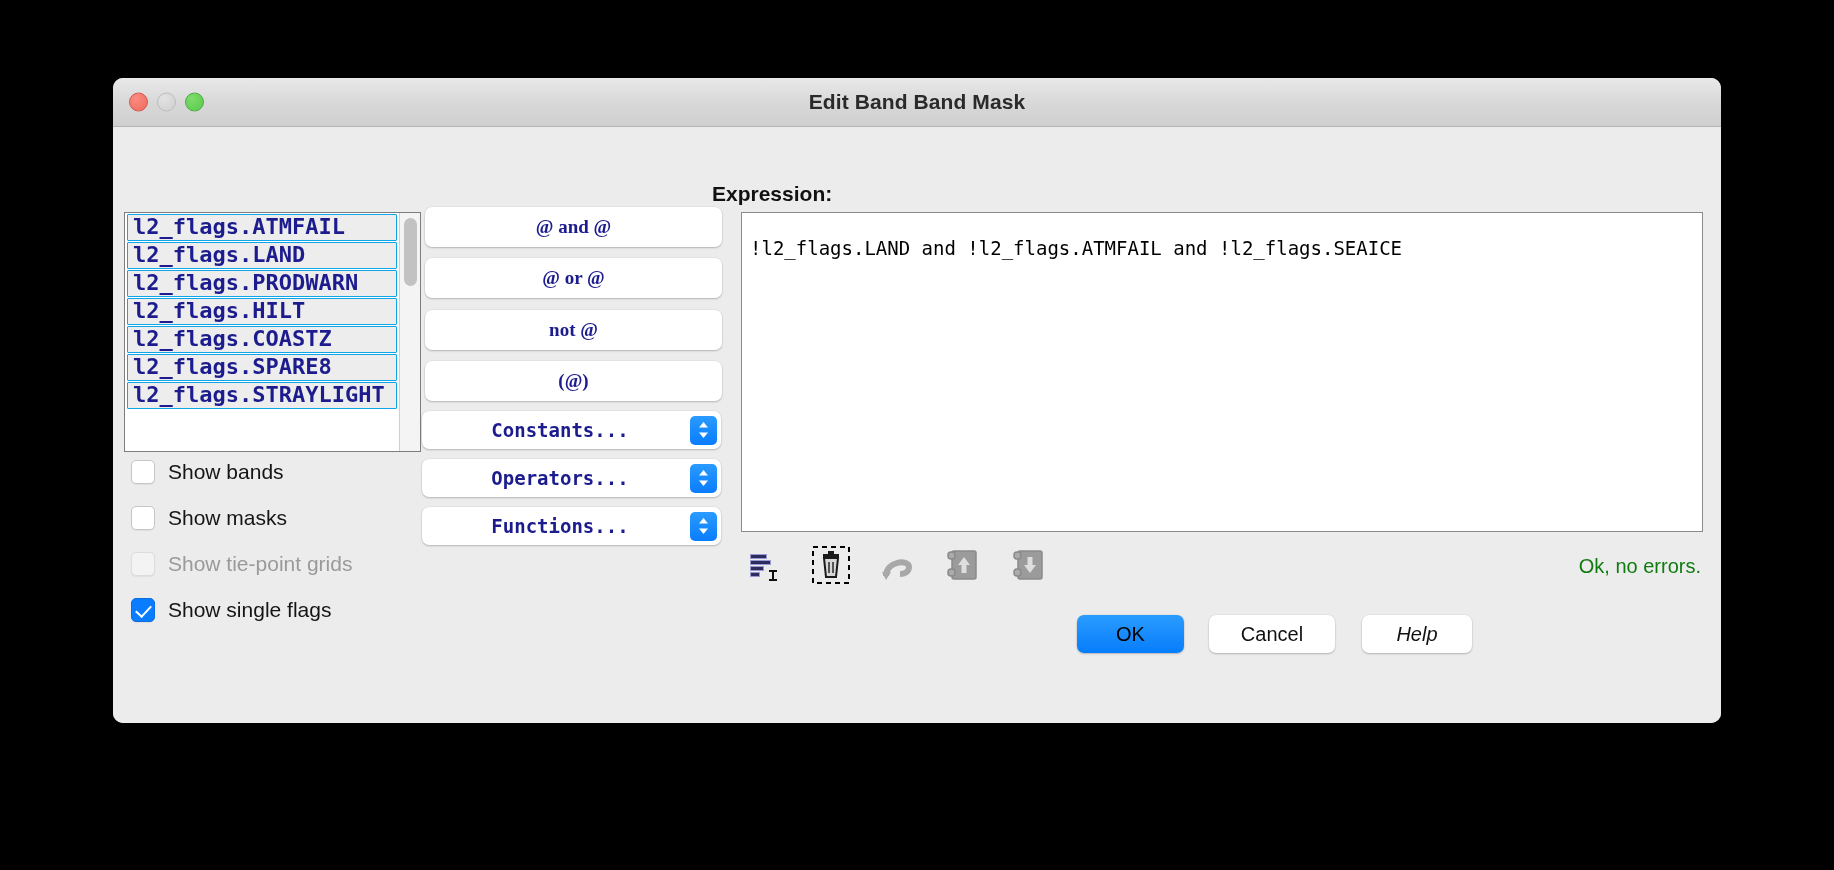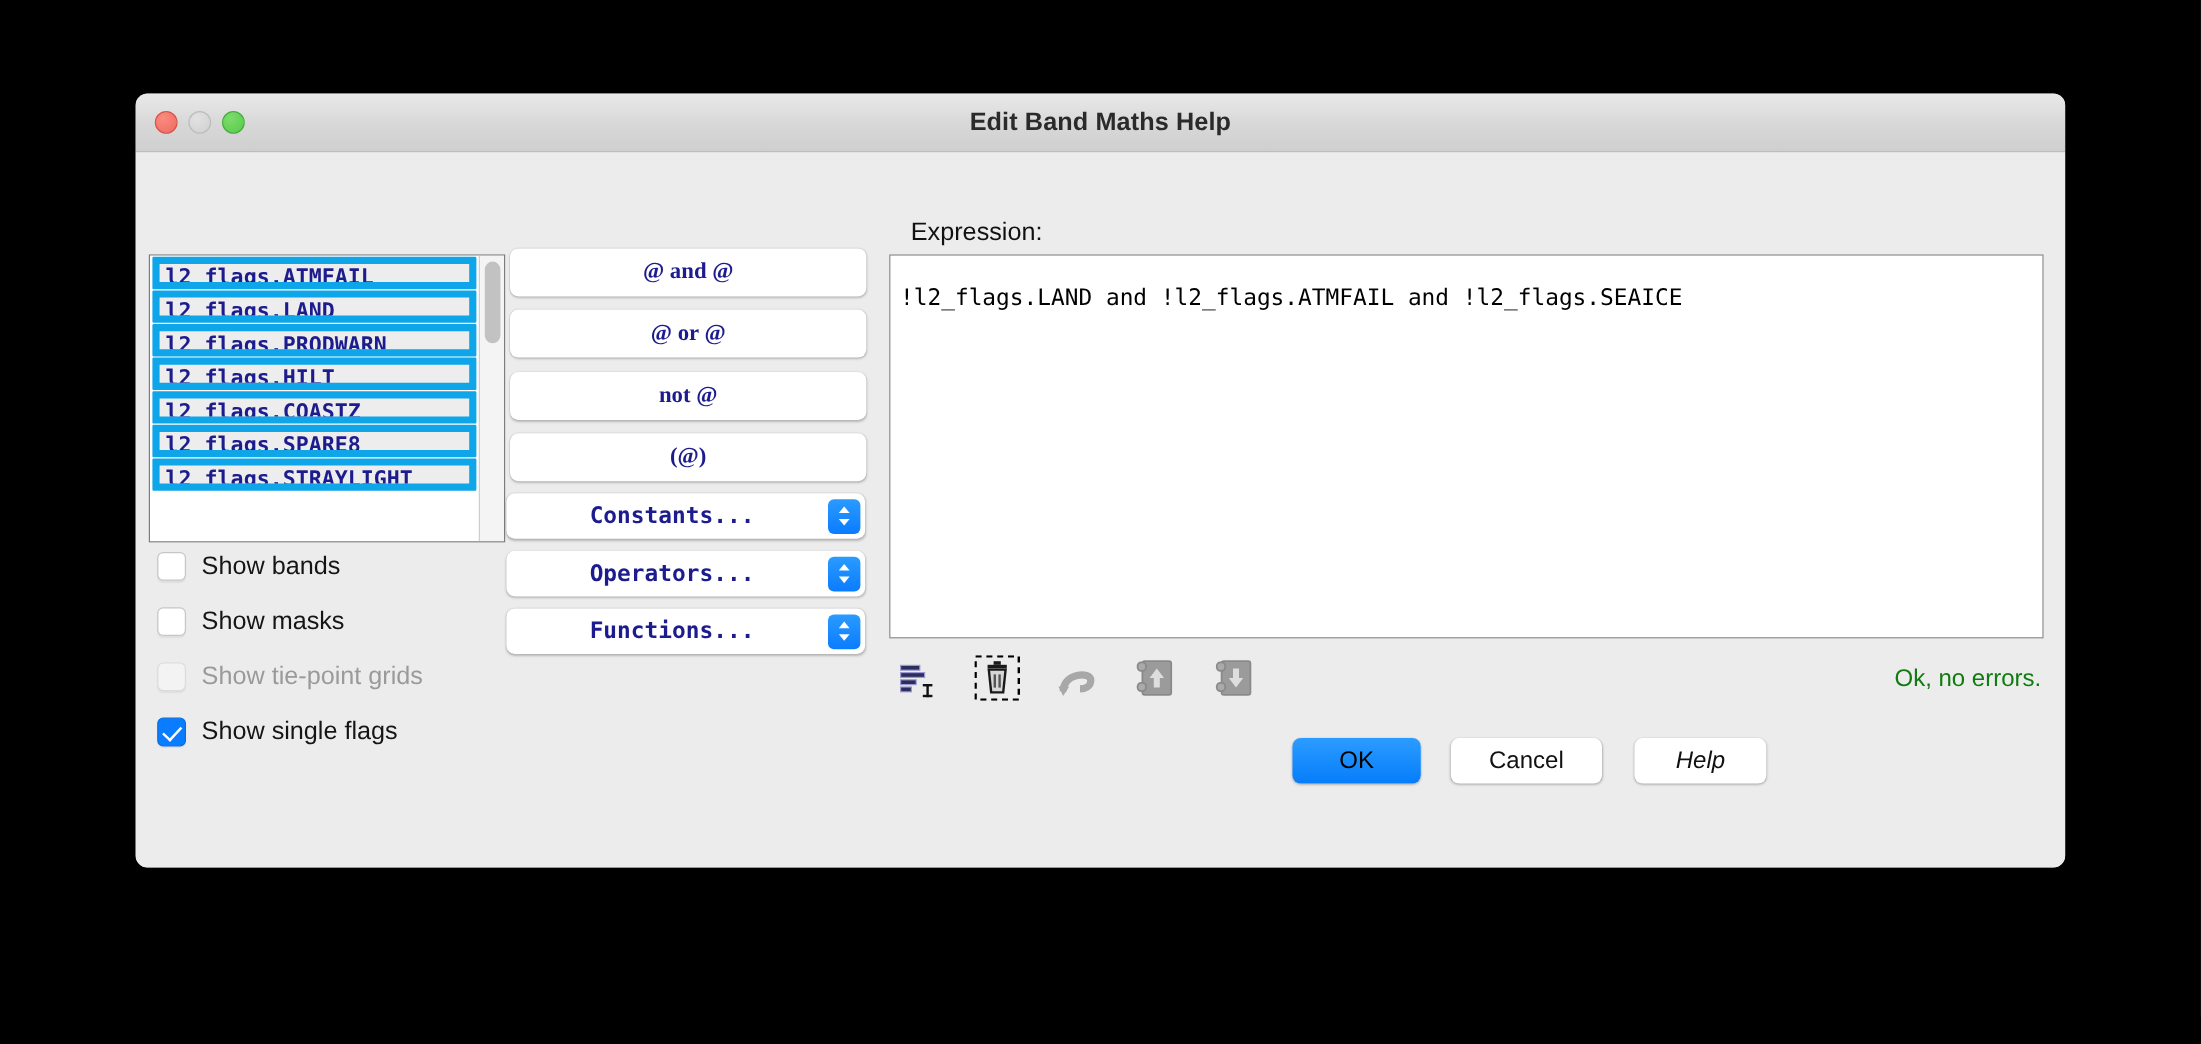--- a/index.html
+++ b/index.html
@@ -65,21 +65,21 @@
     position: relative;
     background: #ececec;
   }
 
   .section-label {
     position: absolute;
     font-size: 21px;
     color: #111;
   }
   #lbl-datasources { left: 10px; top: 55px; margin-top: 36px; }
-  #lbl-expression  { left: 646px; top: 55px; }
+  #lbl-expression  { left: 599px; top: 55px; font-weight: bold; }
 
   
   #ds-list-wrap {
     position: absolute;
     left: 11px; top: 85px;
     width: 297px; height: 240px;
     background: #ffffff;
     border: 1px solid #7d7d7d;
     overflow: hidden;
     display: flex;
@@ -89,25 +89,25 @@
     overflow: hidden;
     padding: 1px 2px 0 2px;
     background: #ffffff;
   }
   .ds-item {
     height: 27px;
     line-height: 24px;
     margin-bottom: 1px;
     padding: 0 5px;
     background: #ededed;
-    border: 6px solid #0ea5e9;
+    border: 1px solid #0ea5e9;
     border-radius: 1px;
     color: #1c1c8e;
     font-family: "DejaVu Sans Mono", monospace;
-    font-size: 18px;
+    font-size: 22px;
     font-weight: bold;
     white-space: nowrap;
     overflow: hidden;
   }
   #ds-scroll {
     flex: 0 0 21px;
     background: #f4f4f4;
     border-left: 1px solid #cfcfcf;
     position: relative;
   }
@@ -285,21 +285,21 @@
 <body>
 
 <div id="dialog">
 
   <div id="titlebar">
     <div id="traffic">
       <span class="dot close"></span>
       <span class="dot min"></span>
       <span class="dot max"></span>
     </div>
-    <div id="window-title">Edit Band Maths Help</div>
+    <div id="window-title">Edit Band Band Mask</div>
   </div>
 
   <div id="content">
 
     <div class="section-label" id="lbl-datasources">Data sources:</div>
     <div class="section-label" id="lbl-expression">Expression:</div>
 
     <div id="ds-list-wrap">
       <div id="ds-list">
         <div class="ds-item">l2_flags.ATMFAIL</div>

